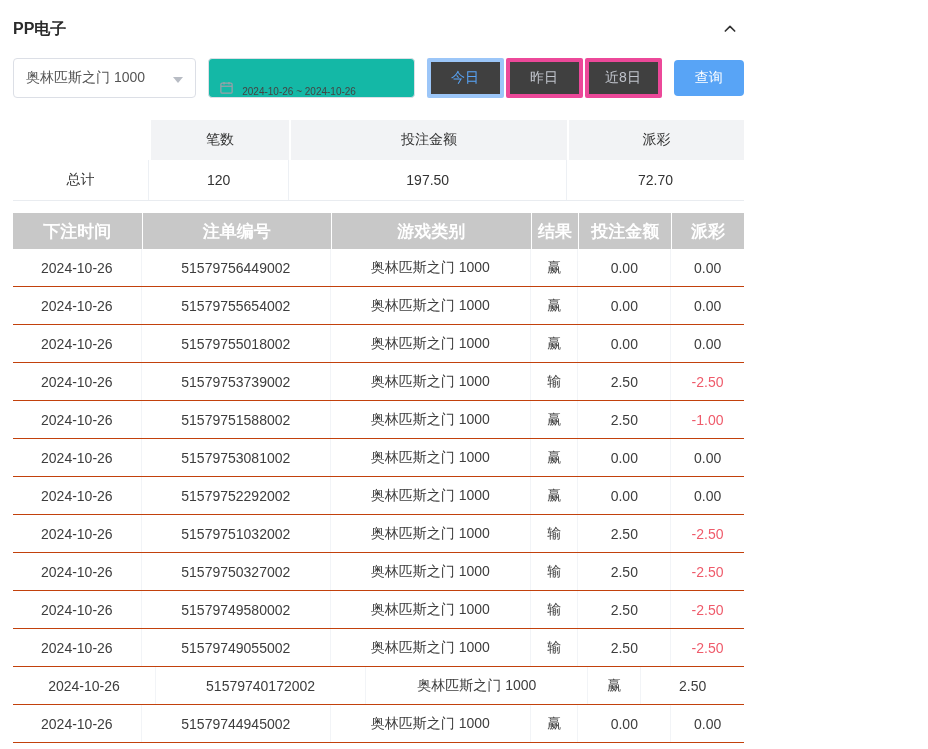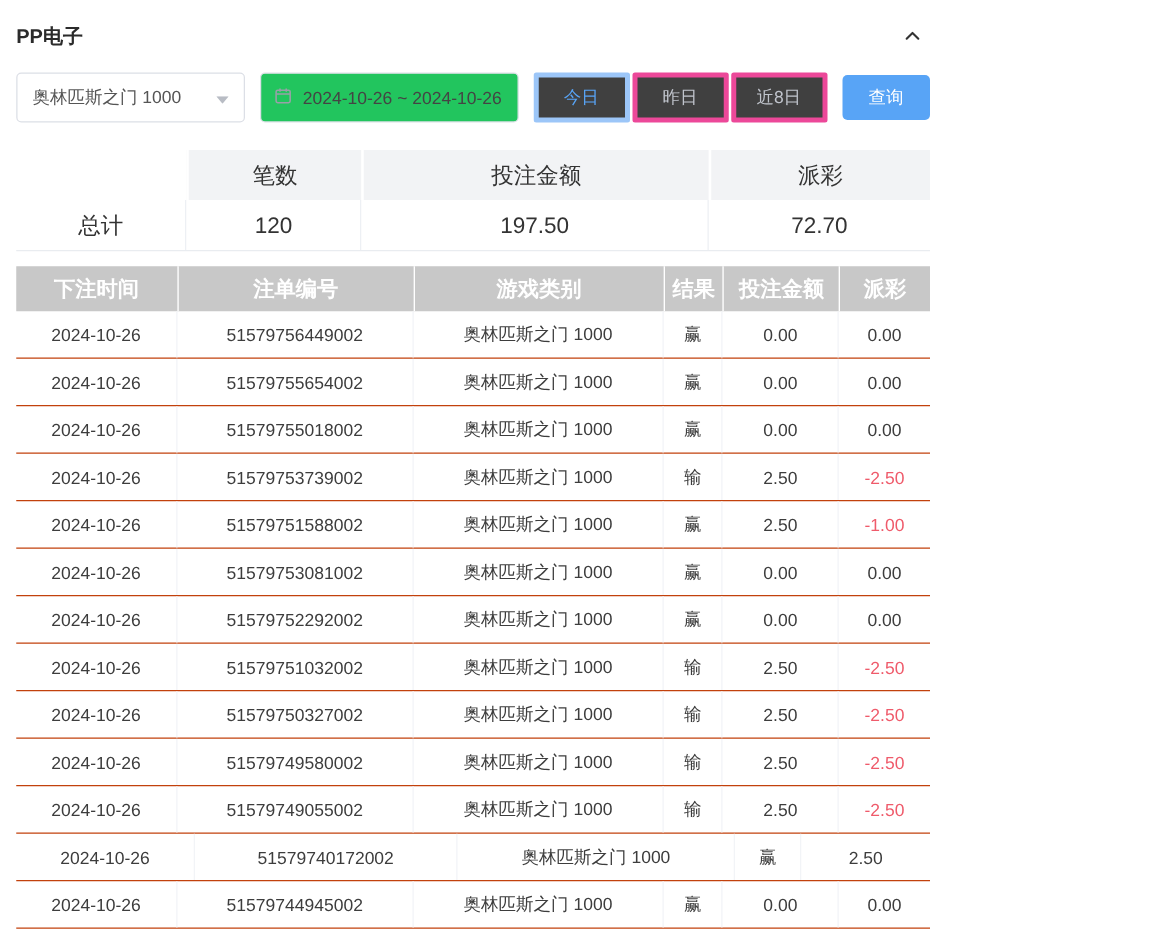--- a/index.html
+++ b/index.html
@@ -11,36 +11,36 @@
   .panel-header { display:flex; justify-content:space-between; align-items:center; height:22px; }
   .panel-title { font-size:16px; font-weight:bold; color:#2b2b2b; }
   .collapse-btn { cursor:pointer; display:flex; align-items:center; padding-right:6px; }
 
   
   .filters { display:flex; align-items:center; margin-top:18px; height:40px; }
   .select-box { width:200px; height:40px; border:1px solid #dcdfe6; border-radius:4px;
                 display:flex; align-items:center; justify-content:space-between;
                 padding:0 12px; font-size:14px; color:#555; cursor:pointer; background:#fff; }
   .date-box { width:226px; height:40px; border:1px solid #dcdfe6; border-radius:4px;
-              display:flex; align-items:center; gap:8px; padding:0 10px;
-              font-size:14px; color:#444; margin-left:12px; cursor:pointer; background:#22c55e; }
+              display:flex; align-items:flex-end; gap:8px; padding:0 10px;
+              font-size:10px; color:#444; margin-left:12px; cursor:pointer; background:#14b8a6; }
   .btn-group { display:flex; gap:2px; margin-left:12px; }
   .quick-btn { width:77px; height:40px; background:#404040; border:4px solid #ec4899;
                font-size:14px; color:#c0c4cc; cursor:pointer; border-radius:2px;
                font-family:"Liberation Sans", sans-serif; }
   .quick-btn.active { color:#58a4f6; border-color:#9cc6f8; }
   .search-btn { width:78px; height:36px; margin-left:12px; background:#58a4f6; color:#fff;
                 border:none; border-radius:4px; font-size:14px; cursor:pointer;
                 font-family:Liberation Serif, serif; }
 
   
   .summary { margin-top:22px; }
   .summary-row { display:flex; }
   .s-cell { height:40px; display:flex; align-items:center; justify-content:center;
-            font-size:18px; color:#333; }
+            font-size:14px; color:#333; }
   .sw1 { width:166px; } .sw2 { width:171px; } .sw3 { width:339px; } .sw4 { width:216px; }
   .summary-head .s-cell { background:#f2f3f5; }
   .summary-head .s-cell:first-child { background:#fff; }
   .summary-head .s-cell + .s-cell { border-left:2px solid #fff; }
   .summary-data { border-bottom:1px solid #e9ecf0; }
   .summary-data .s-cell { border-right:1px solid #edf0f4; }
   .summary-data .s-cell:last-child { border-right:none; }
 
   
   .bet-table { margin-top:12px; }

